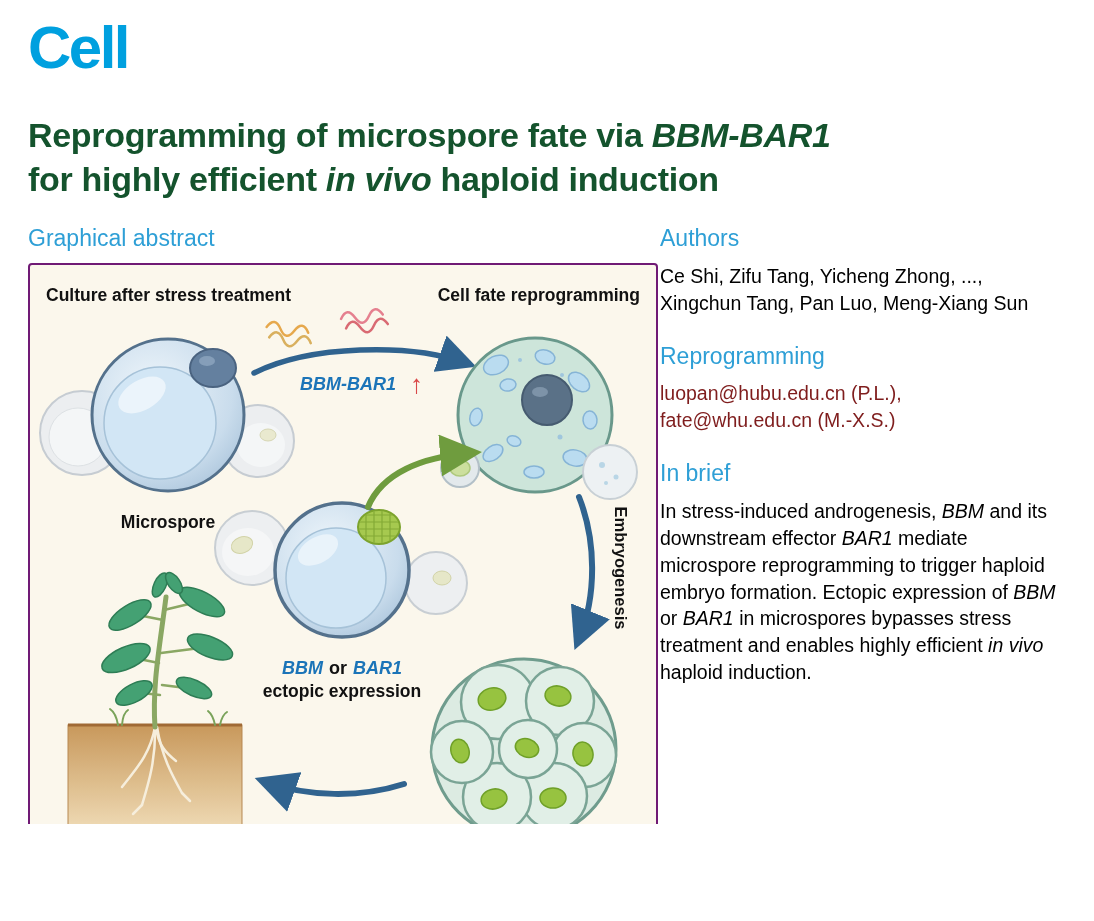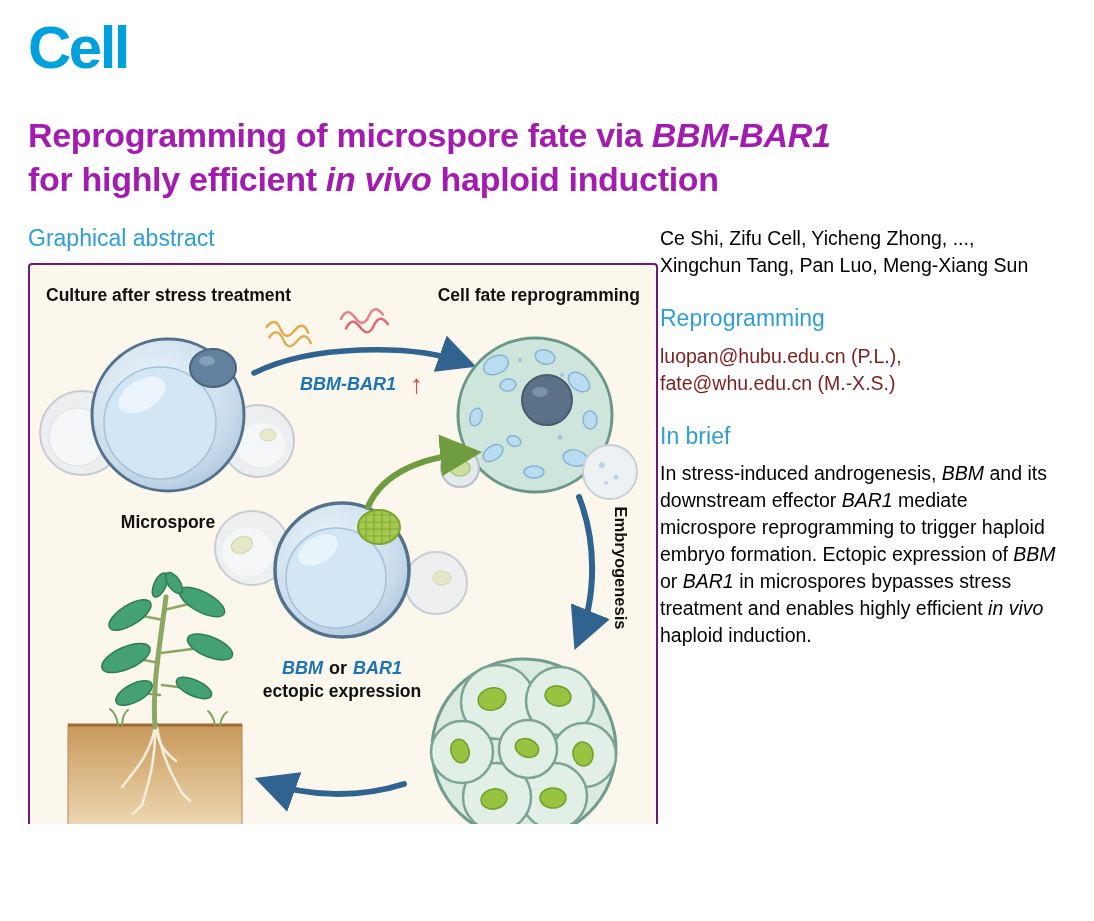--- a/index.html
+++ b/index.html
@@ -34,21 +34,21 @@
     font-weight: bold;
     color: #a7a9ac;
     padding-top: 8px;
   }
   h1.title {
     margin: 34px 0 0 0;
     font-size: 34px;
     line-height: 1.3;
     font-weight: bold;
     letter-spacing: -0.3px;
-    color: #a21caf;
+    color: #14532d;
   }
   h1.title em { font-style: italic; }
   .columns {
     display: flex;
     margin-top: 24px;
   }
   .col-left { width: 632px; flex: none; }
   .col-right { flex: 1; padding-top: 0; }
   .section-heading {
     color: #2e9fd6;
@@ -264,22 +264,23 @@
           <path d="M338 242 C352 208 392 192 440 188" fill="none" stroke="#6f9c3e" stroke-width="6" stroke-linecap="round" marker-end="url(#arrowGreen)"></path>
 
           <text x="312" y="409" text-anchor="middle" font-size="18" font-weight="bold"><tspan font-style="italic" fill="#1b74b8">BBM</tspan><tspan dx="6" fill="#111">or</tspan><tspan dx="6" font-style="italic" fill="#1b74b8">BAR1</tspan></text>
           <text x="312" y="432" text-anchor="middle" font-size="17.5" font-weight="bold" fill="#111">ectopic expression</text>
         </svg>
       </div>
     </div>
 
     <div class="col-right">
 
+      <h2 class="section-heading">Authors</h2>
       <p class="body-text">
-        <span>Ce Shi, Zifu Cell, Yicheng Zhong, ...,</span><br>
+        <span>Ce Shi, Zifu Tang, Yicheng Zhong, ...,</span><br>
         <span>Xingchun Tang, Pan Luo, Meng-Xiang Sun</span>
       </p>
 
       <h2 class="section-heading">Reprogramming</h2>
       <p class="body-text">
         <span class="email-link">luopan@hubu.edu.cn (P.L.),</span><br>
         <span class="email-link">fate@whu.edu.cn (M.-X.S.)</span>
       </p>
 
       <h2 class="section-heading">In brief</h2>

